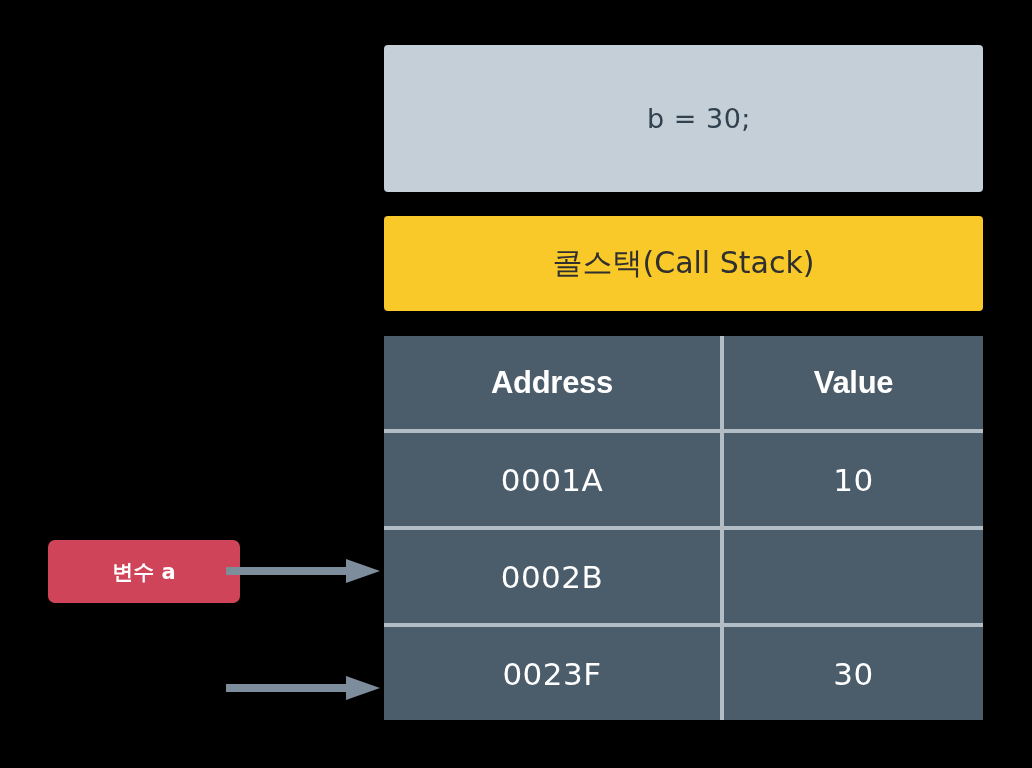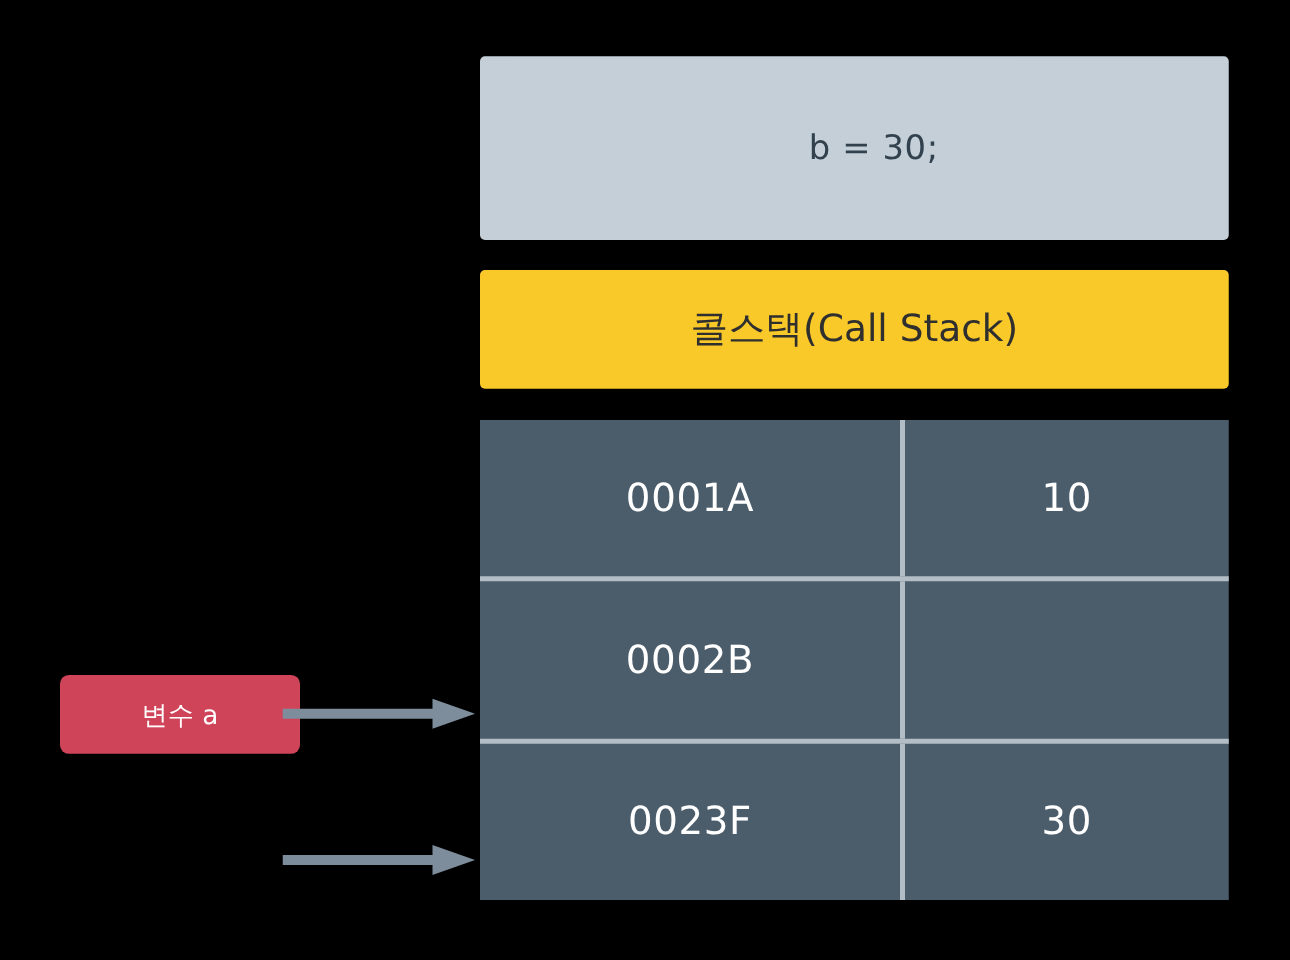--- a/index.html
+++ b/index.html
@@ -87,21 +87,21 @@
 
   
   .var-badge{
     position:absolute;
     width:192px; height:63px;
     background:#cf4458;
     border-radius:7px;
     display:flex; align-items:center; justify-content:center;
     color:#ffffff;
     font-size:21px;
-    font-weight:normal;
+    font-weight:bold;
     font-family:"DejaVu Sans", sans-serif;
   }
   .var-badge.a{ left:48px; top:540px; }
   .var-badge.b{ left:48px; top:657px; }
 
   
   .arrow{
     position:absolute;
     left:226px;
     width:154px; height:26px;
@@ -117,20 +117,24 @@
   <div class="code-box">
     <span class="code-text">b = 30;</span>
   </div>
 
   <div class="callstack-banner">
     <span class="callstack-text">콜스택(Call Stack)</span>
   </div>
 
   <div class="mem-table">
 
+    <div class="mem-row head-row">
+      <div class="cell cell-address">Address</div>
+      <div class="cell cell-value">Value</div>
+    </div>
 
     <div class="mem-row data-row">
       <div class="cell cell-address">0001A</div>
       <div class="cell cell-value">10</div>
     </div>
 
     <div class="mem-row data-row">
       <div class="cell cell-address">0002B</div>
     </div>
 

